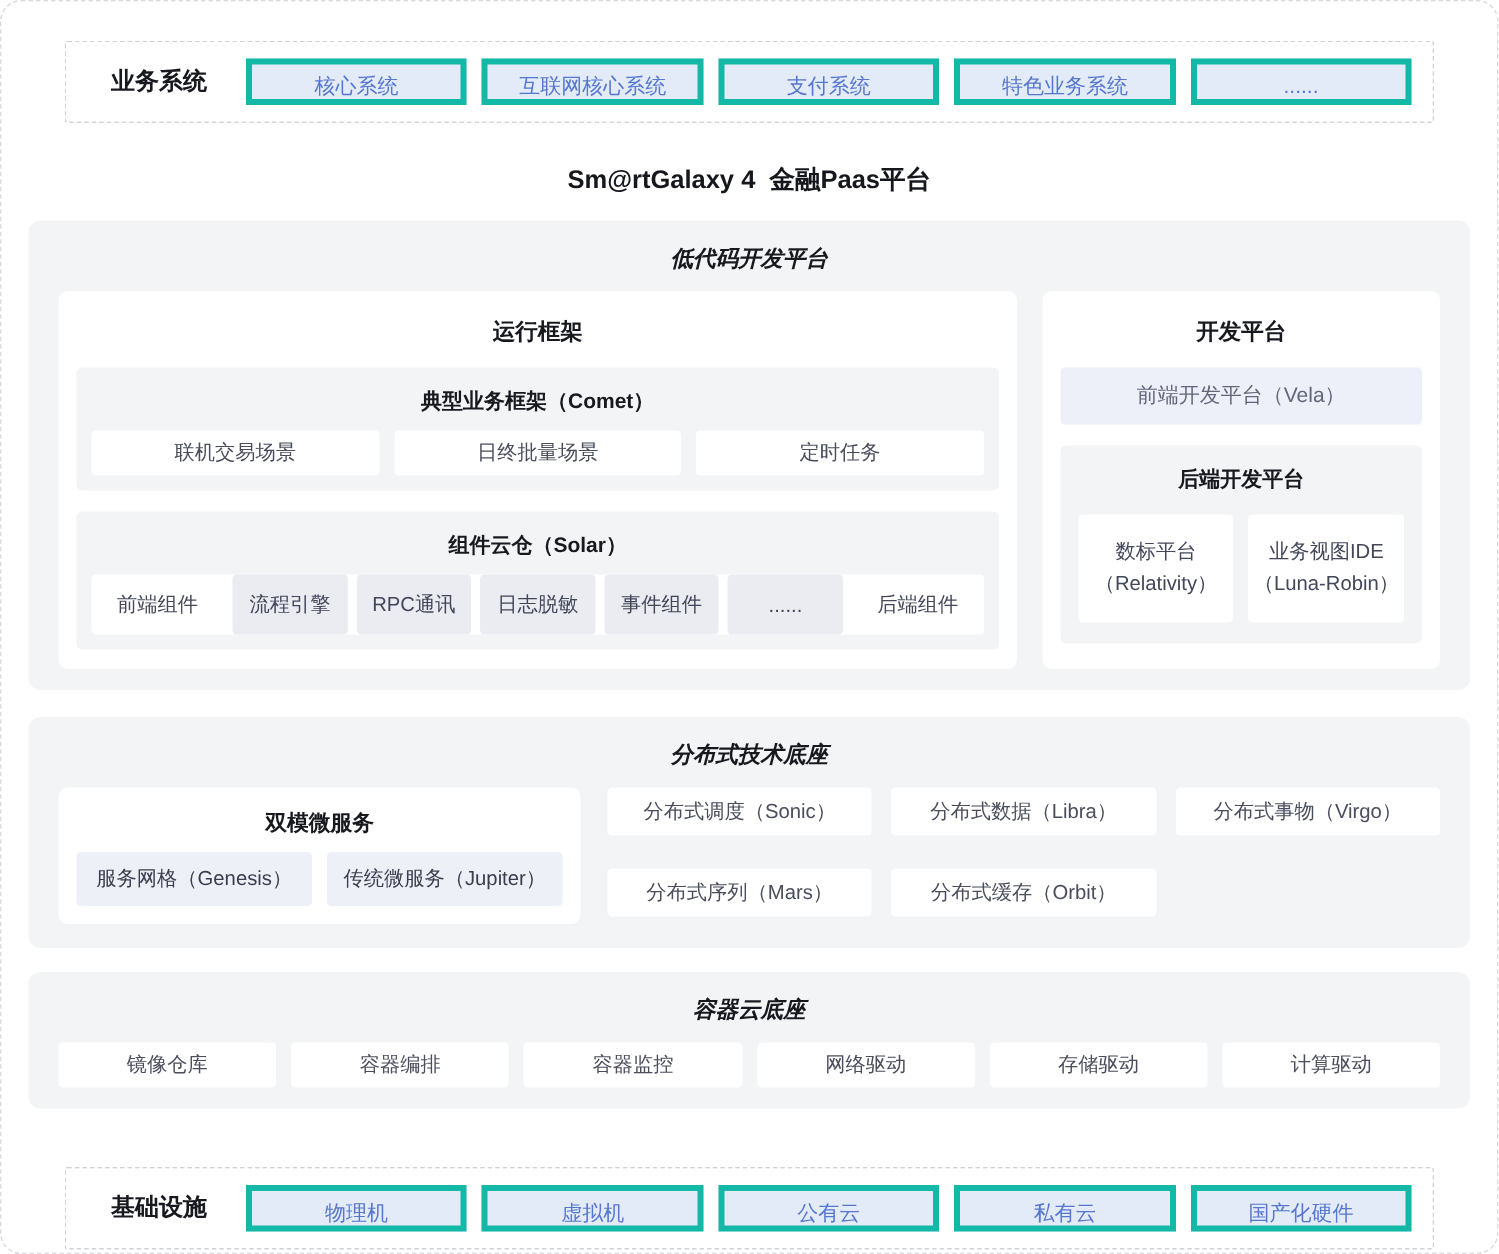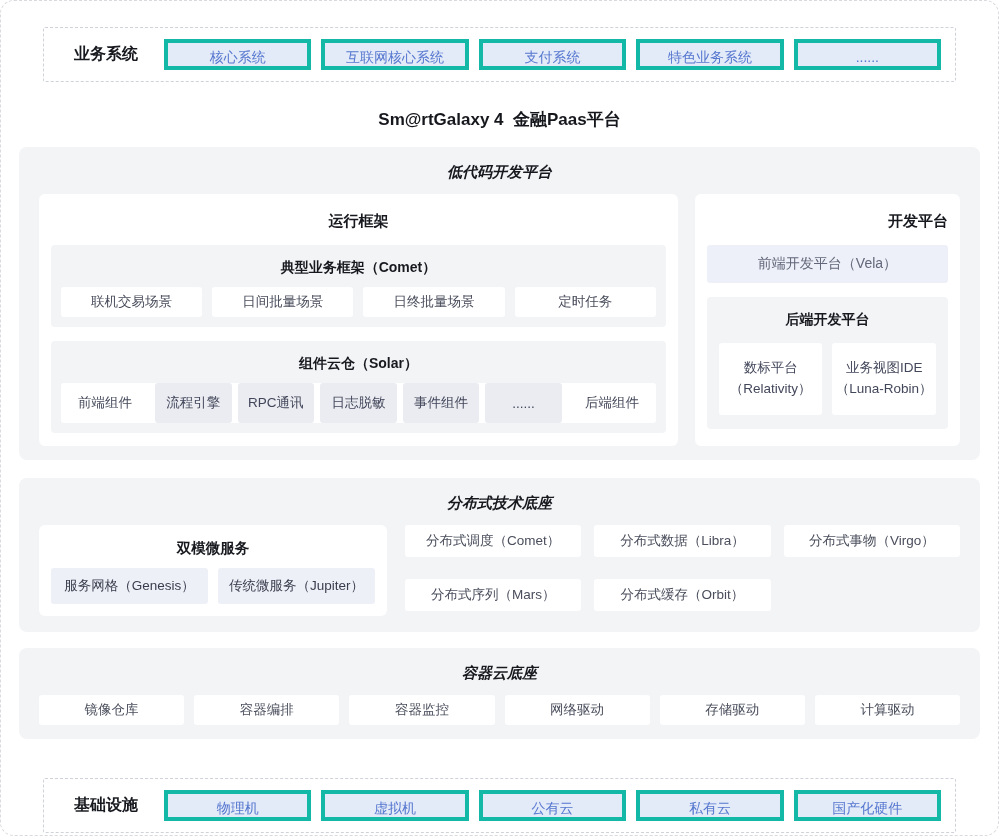--- a/index.html
+++ b/index.html
@@ -82,21 +82,21 @@
   .solar-end {
     flex:0 0 88px; display:flex; align-items:center; justify-content:center;
     font-size:13.5px; color:#45495a; white-space:nowrap;
   }
   .chip-grey {
     flex:1; background:#ebecf1; border-radius:3px;
     display:flex; align-items:center; justify-content:center;
     font-size:13.5px; color:#42465a; white-space:nowrap; overflow:hidden;
   }
   .devplat-box { flex:1; padding:12px 12px 13px 12px; }
-  .devplat-title { text-align:right; font-weight:bold; font-size:15px; padding:6px 0 14px 0; color:#17191f; }
+  .devplat-title { text-align:center; font-weight:bold; font-size:15px; padding:6px 0 14px 0; color:#17191f; }
   .vela-bar {
     background:#edf0f8; border-radius:3px;
     height:38px; display:flex; align-items:center; justify-content:center;
     font-size:14px; color:#62677a; white-space:nowrap;
   }
   .backend-box { margin-top:14px; padding:12px 12px 14px 12px; }
   .backend-title { text-align:center; font-weight:bold; font-size:14px; color:#17191f; padding:2px 0 14px 0; }
   .backend-grid { display:flex; gap:10px; }
   .chip-two-line {
     flex:1; background:#ffffff; border-radius:3px;
@@ -150,21 +150,20 @@
     <div class="section-title">低代码开发平台</div>
     <div class="lowcode-body">
 
       <div class="white-box runtime-box">
         <div class="runtime-title">运行框架</div>
 
         <div class="grey-sub comet-box">
           <div class="inner-title">典型业务框架（Comet）</div>
           <div class="chip-row">
             <div class="chip-white">联机交易场景</div>
-            <div class="chip-white">日间批量场景</div>
             <div class="chip-white">日终批量场景</div>
             <div class="chip-white">定时任务</div>
           </div>
         </div>
 
         <div class="grey-sub solar-box">
           <div class="inner-title">组件云仓（Solar）</div>
           <div class="solar-row">
             <div class="solar-end">前端组件</div>
             <div class="chip-grey">流程引擎</div>
@@ -204,21 +203,21 @@
 
       <div class="white-box dual-box">
         <div class="dual-title">双模微服务</div>
         <div class="dual-row">
           <div class="chip-lav">服务网格（Genesis）</div>
           <div class="chip-lav">传统微服务（Jupiter）</div>
         </div>
       </div>
 
       <div class="dist-grid">
-        <div class="chip-white">分布式调度（Comet）</div>
+        <div class="chip-white">分布式调度（Sonic）</div>
         <div class="chip-white">分布式数据（Libra）</div>
         <div class="chip-white">分布式事物（Virgo）</div>
         <div class="chip-white">分布式序列（Mars）</div>
         <div class="chip-white">分布式缓存（Orbit）</div>
       </div>
 
     </div>
   </div>
 
   <div class="section section-container">

